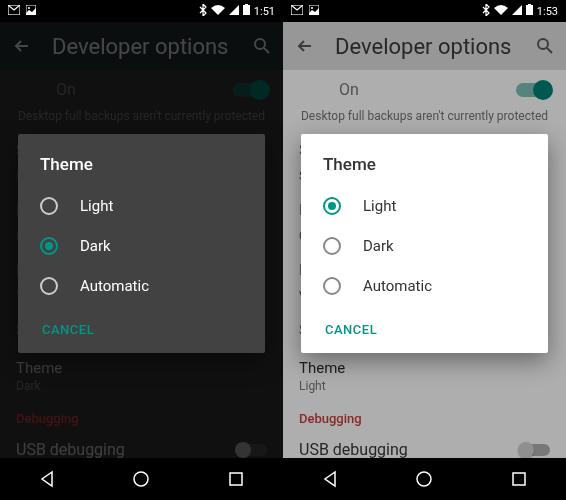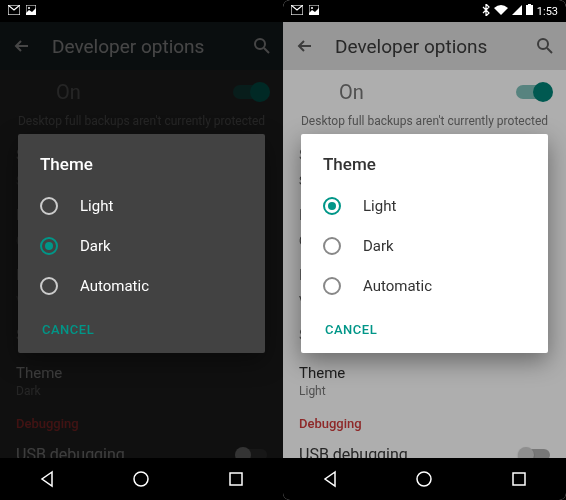--- a/index.html
+++ b/index.html
@@ -1,31 +1,31 @@
 <!DOCTYPE html>
 <html><head>
 <meta charset="utf-8">
 <style>
 * { margin: 0; padding: 0; box-sizing: border-box; font-family: Roboto, Arial, sans-serif; }
 body { display: flex; width: 566px; height: 500px; background: #000; }
 .phone { width: 283px; height: 500px; position: relative; overflow: hidden; }
 .phone-dark { background: #212121; color: #e0e0e0; }
-.phone-light { background: #fafafa; color: #424242; border-radius: 7px; }
+.phone-light { background: #fafafa; color: #424242; }
 .statusbar { height: 22px; background: #000; color: #fff; display: flex; align-items: center; justify-content: space-between; padding: 0 8px; font-size: 11px; }
 .status-left { display: flex; gap: 6px; }
 .status-right { display: flex; gap: 4px; align-items: center; }
 .appbar { height: 48px; display: flex; align-items: center; padding: 0 12px; gap: 20px; }
 .appbar-dark { background: #263238; }
 .appbar-light { background: #fff; border-bottom: 0 solid #eee; }
-.appbar-title { flex: 1; font-size: 19px; font-weight: 400; }
+.appbar-title { flex: 1; font-size: 22px; font-weight: 400; }
 .appbar-dark .appbar-title { color: #fff; }
 .appbar-light .appbar-title { color: #444; }
 .back-icon, .search-icon { display: flex; align-items: center; }
 .on-row { display: flex; align-items: center; justify-content: space-between; padding: 10px 16px; }
-.on-text { font-size: 20px; color: #888; margin-left: 40px; }
+.on-text { font-size: 16px; color: #888; margin-left: 40px; }
 .switch { width: 34px; height: 14px; border-radius: 7px; position: relative; }
 .switch-on { background: rgba(0,150,136,0.5); }
 .switch-thumb { width: 20px; height: 20px; border-radius: 50%; background: #009688; position: absolute; right: -3px; top: -3px; }
 .subtext { font-size: 12px; color: #888; padding: 0 16px 8px; text-align: center; }
 .partial-row { padding: 10px 16px; font-size: 15px; color: #888; }
 .partial-sub { font-size: 12px; color: #666; padding: 0 16px 8px; }
 .category { color: #ef4444; font-size: 13px; padding: 10px 16px 4px; font-weight: 500; }
 .overlay { position: absolute; inset: 0; background: rgba(0,0,0,0.5); top: 22px; }
 .overlay-light { background: rgba(0,0,0,0.3); }
 .dialog { position: absolute; left: 18px; right: 18px; top: 134px; border-radius: 2px; padding: 20px 0 8px; box-shadow: 0 8px 24px rgba(0,0,0,0.4); }
@@ -67,20 +67,36 @@
       <span><svg width="12" height="10">
             <rect x="0" y="0" width="12" height="10" fill="none" stroke="#fff" stroke-width="1.2"></rect>
             <path d="M0 0 L6 5 L12 0" stroke="#fff" fill="none" stroke-width="1.2"></path>
           </svg></span>
       <span><svg width="10" height="10">
             <rect width="10" height="10" fill="none" stroke="#fff"></rect>
             <circle cx="3" cy="3" r="1" fill="#fff"></circle>
             <path d="M0 8 L3 5 L6 7 L10 3 V10 H0 Z" fill="#fff"></path>
           </svg></span>
     </div>
+    <div class="status-right">
+      <span><svg width="8" height="12">
+            <path d="M4 0 L7 3 L4 6 L7 9 L4 12 V0 M1 3 L4 6 M1 9 L4 6" stroke="#fff" fill="none" stroke-width="1.2"></path>
+          </svg></span>
+      <span><svg width="14" height="10">
+            <path d="M7 10 L0 3 Q7 -3 14 3 Z" fill="#fff"></path>
+          </svg></span>
+      <span><svg width="10" height="10">
+            <path d="M0 10 L10 0 V10 Z" fill="#fff"></path>
+          </svg></span>
+      <span><svg width="7" height="11">
+            <rect x="0" y="1" width="7" height="10" fill="#fff"></rect>
+            <rect x="2" y="0" width="3" height="1" fill="#fff"></rect>
+          </svg></span>
+      <span>1:51</span>
+    </div>
   </div>
 
   <div class="dimmer">
     <div class="appbar appbar-dark">
       <span class="back-icon">
           <svg width="20" height="20">
             <path d="M16 10 H4 M9 5 L4 10 L9 15" stroke="#fff" fill="none" stroke-width="2"></path>
           </svg>
         </span>
       <span class="appbar-title">Developer options</span>

